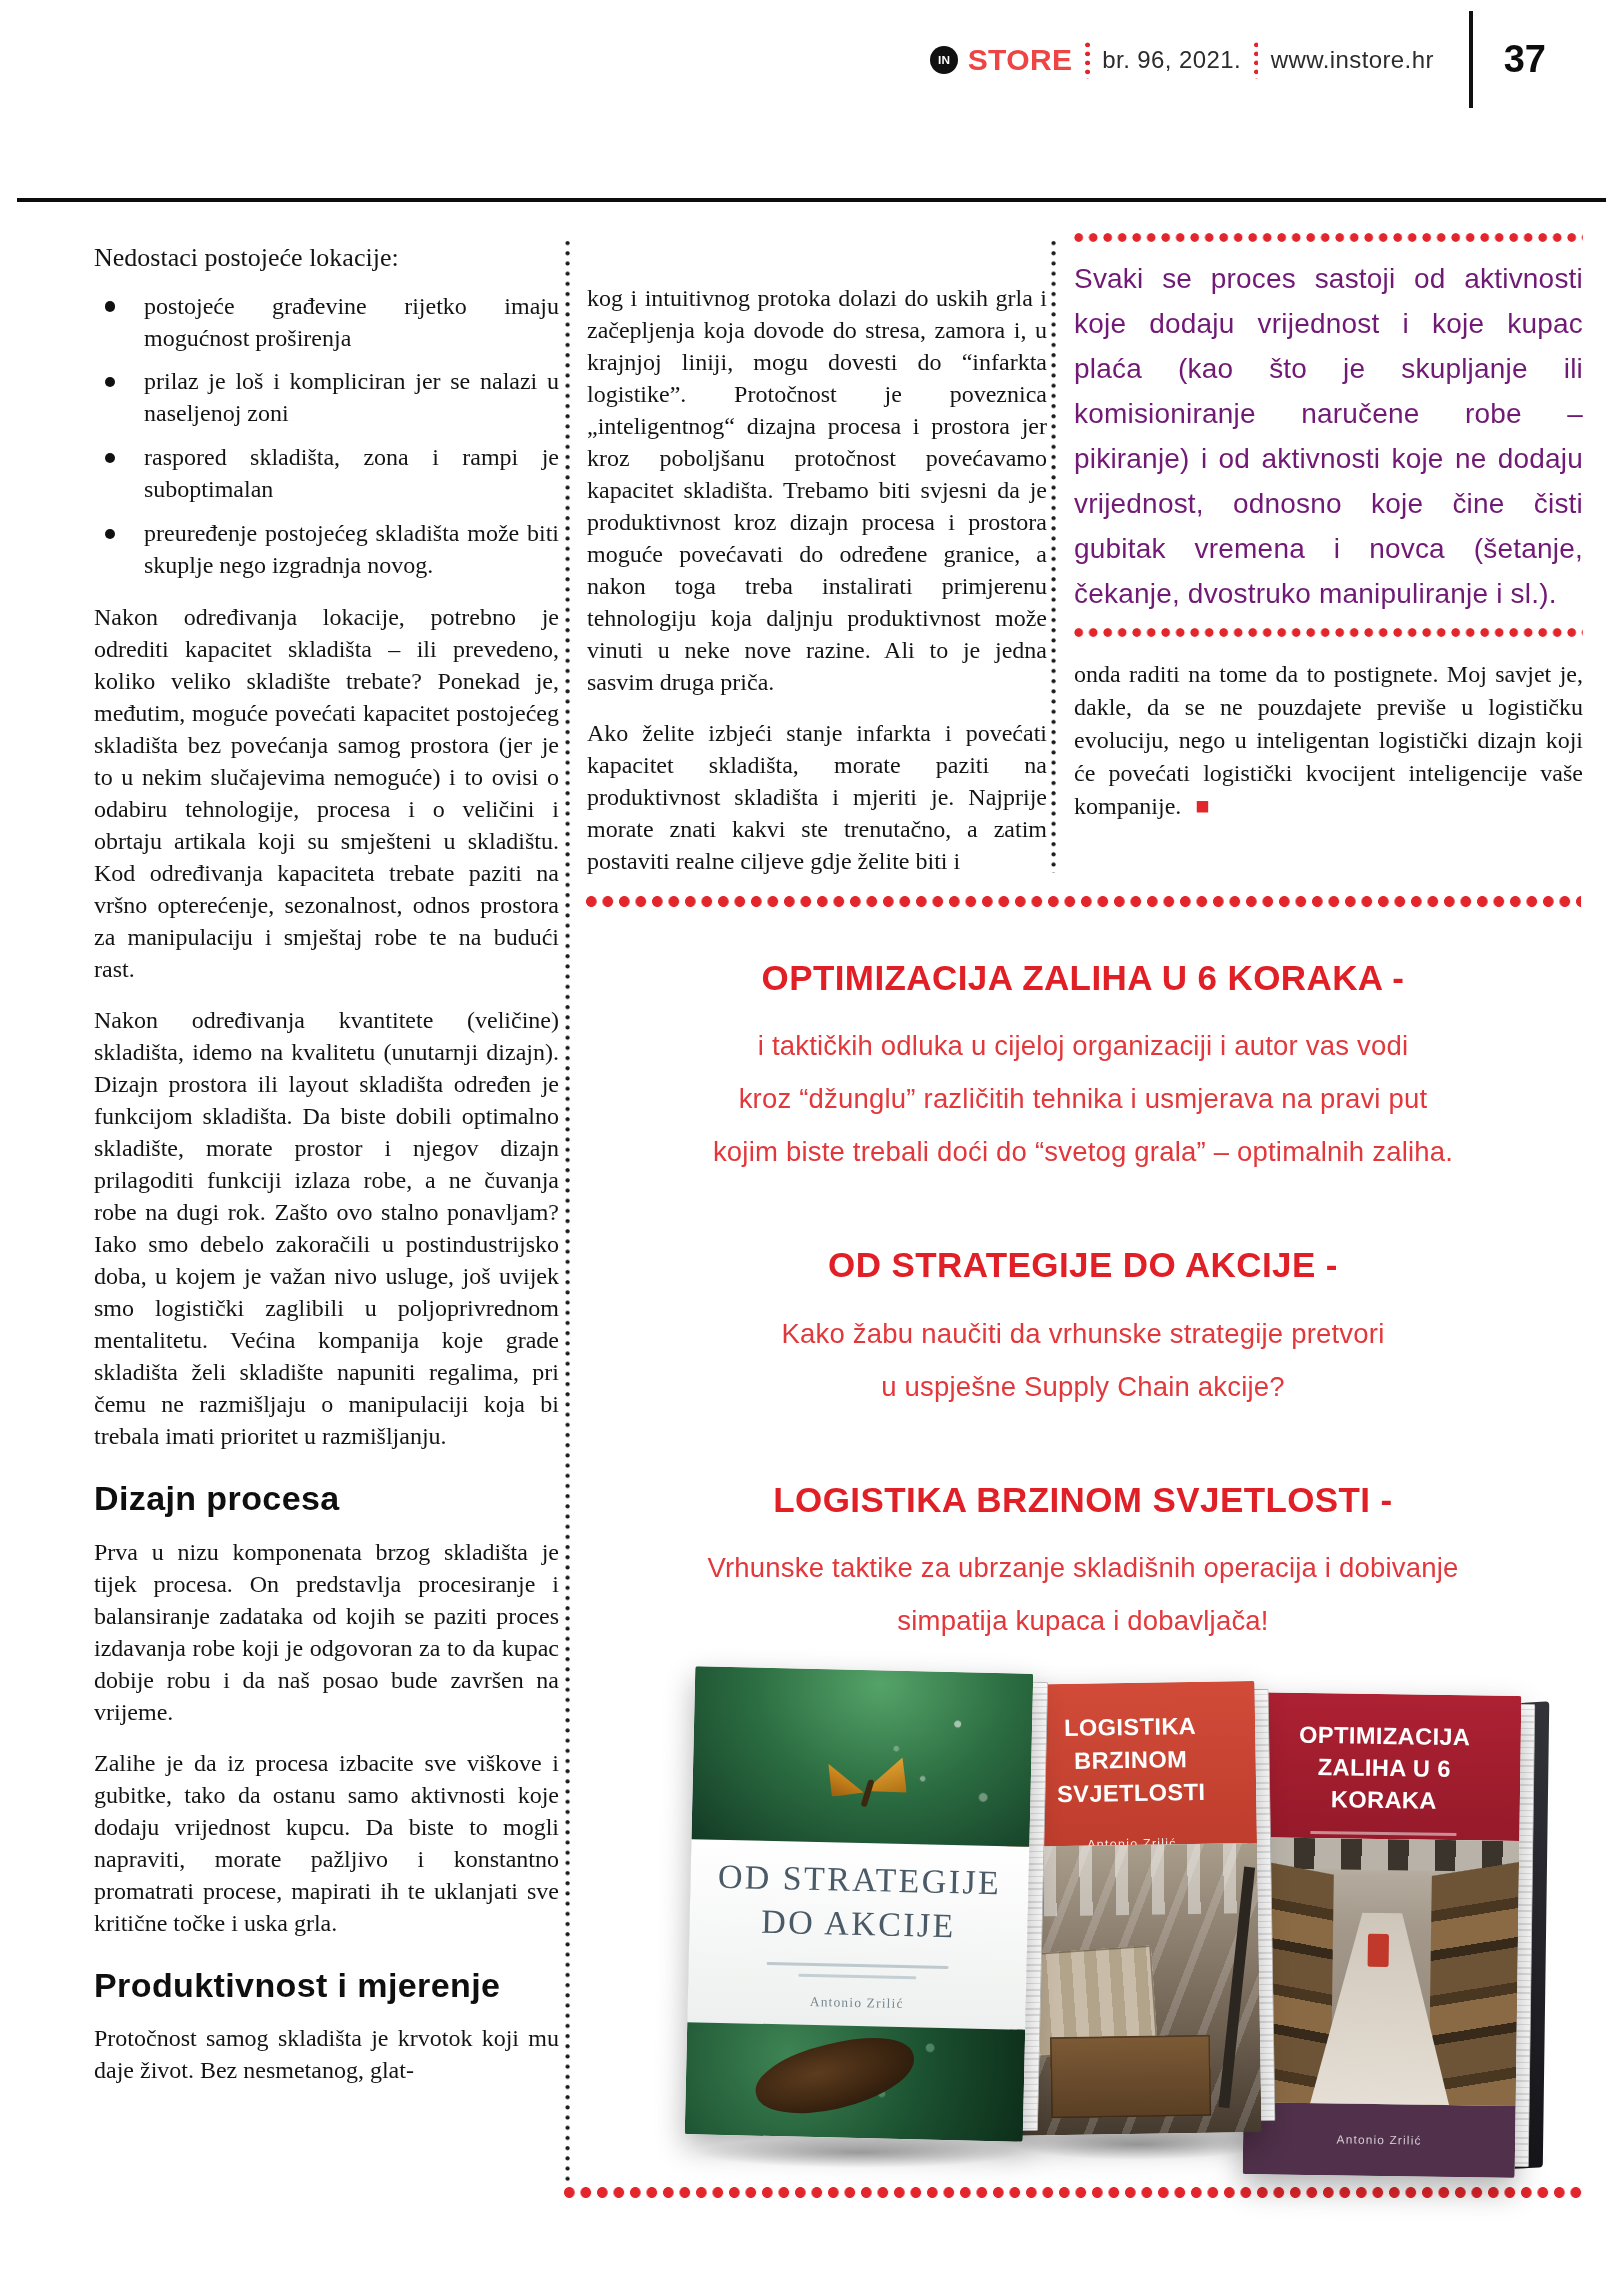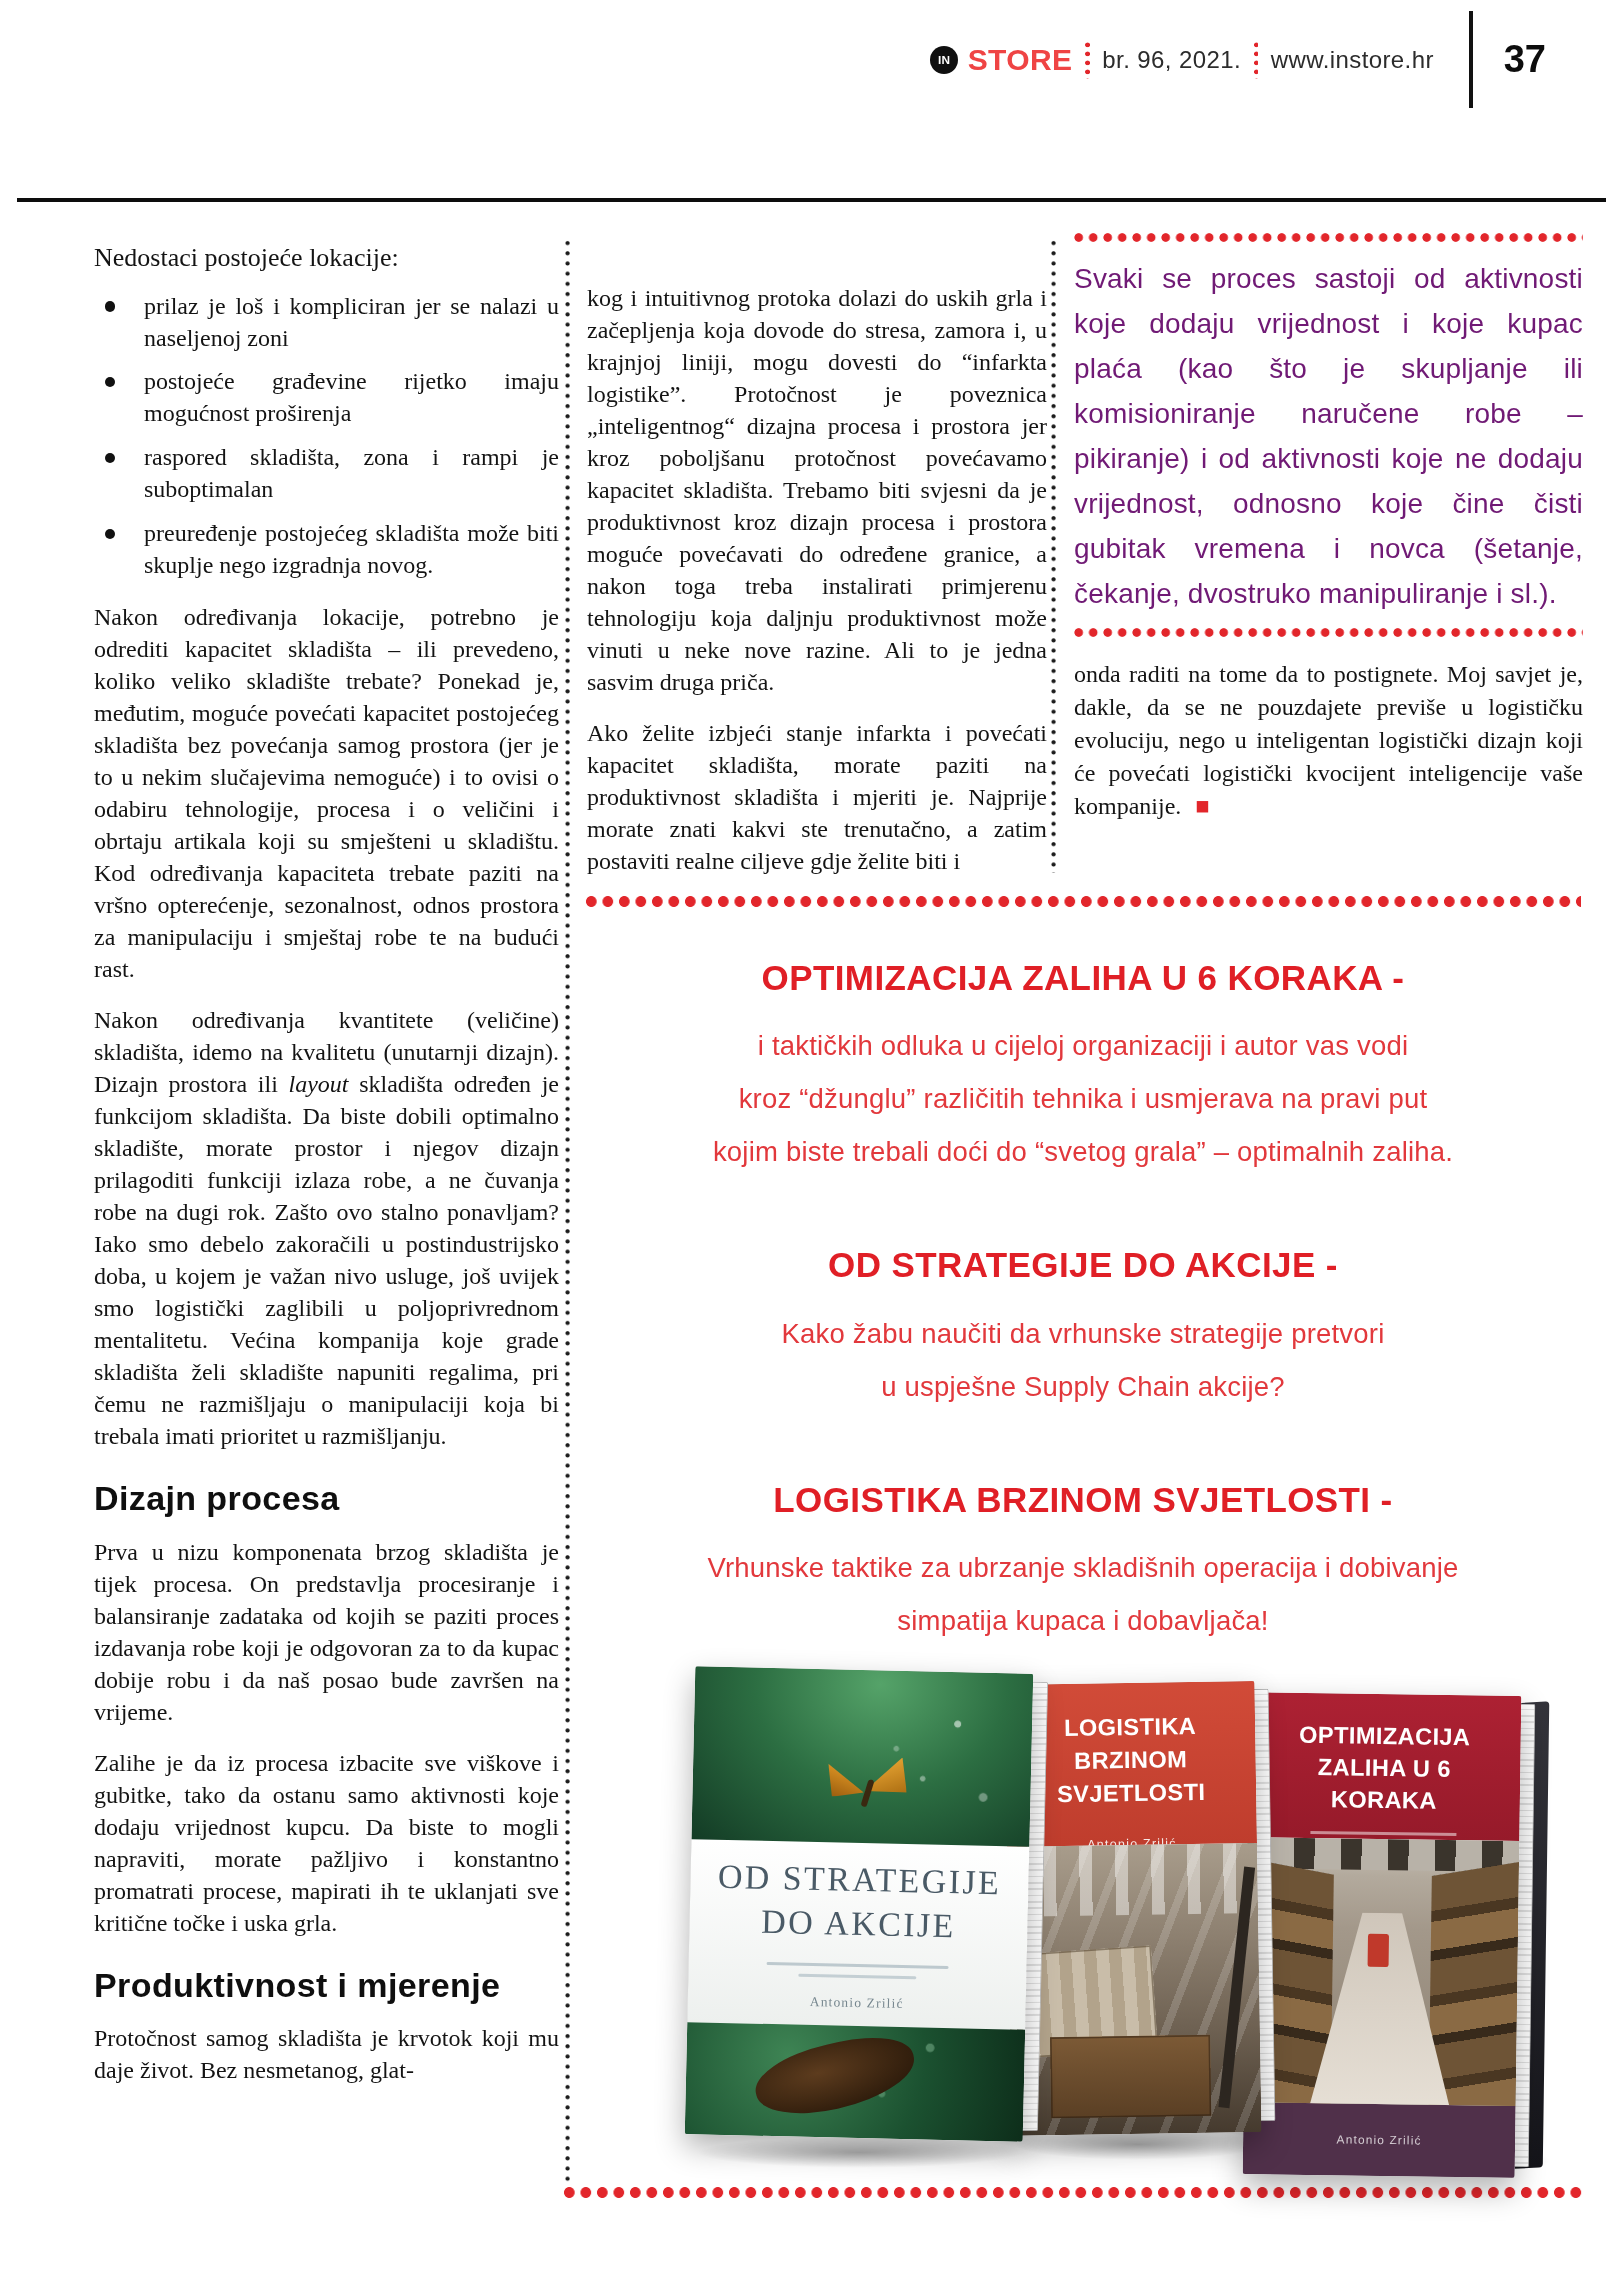--- a/index.html
+++ b/index.html
@@ -34,21 +34,21 @@
   .col-left{left:94px;width:465px;}
   .col-mid{left:587px;width:460px;margin-top:40px;}
   .col-right{left:1074px;width:509px;top:232px;text-align:justify;}
   .para{margin:0 0 19px 0;}
   .intro-heading{margin:0 0 15.7px 0;font-size:26px;}
   .bullets{list-style:none;margin:0 0 20.4px 0;padding:0;}
   .bullets li{position:relative;padding-left:50px;margin-bottom:11.8px;}
   .bullets li::before{content:"";position:absolute;left:11px;top:11.8px;width:10.2px;height:10.2px;border-radius:50%;background:#111;}
   .sans-heading{font:700 34px/1.15 "Liberation Sans",sans-serif;color:#0f0f0f;text-align:left;
     margin:27px 0 17.3px 0;letter-spacing:0.4px;}
-  .italic{font-style:italic;}
+  .italic{}
   .end-mark{color:#e2262b;font-size:23.6px;padding-left:14px;line-height:1;}
 
   
   .quote-text{font:400 28px/45px "Liberation Sans",sans-serif;color:#701a75;
     text-align:justify;margin:12.6px 0 11px 0;letter-spacing:0.2px;}
   .rc-para{margin-top:20.4px;font-size:24px;line-height:33px;}
 
   
   .promo{position:absolute;left:585px;top:957px;width:996px;text-align:center;
     font-family:"Liberation Sans",sans-serif;}
@@ -148,22 +148,22 @@
   <div class="page-num">37</div>
 </div>
 <div class="top-rule"></div>
 
 <div class="dot-v" style="left:565px;top:240px;height:1946px;"></div>
 <div class="dot-v" style="left:1051px;top:240px;height:633px;"></div>
 
 <div class="col col-left">
   <p class="intro-heading">Nedostaci postojeće lokacije:</p>
   <ul class="bullets">
+    <li>postojeće građevine rijetko imaju mogućnost proširenja</li>
     <li>prilaz je loš i kompliciran jer se nalazi u naseljenoj zoni</li>
-    <li>postojeće građevine rijetko imaju mogućnost proširenja</li>
     <li>raspored skladišta, zona i rampi je suboptimalan</li>
     <li>preuređenje postojećeg skladišta može biti skuplje nego izgradnja novog.</li>
   </ul>
   <p class="para">Nakon određivanja lokacije, potrebno je odrediti kapacitet skladišta – ili prevedeno, koliko veliko skladište trebate? Ponekad je, međutim, moguće povećati kapacitet postojećeg skladišta bez povećanja samog prostora (jer je to u nekim slučajevima nemoguće) i to ovisi o odabiru tehnologije, procesa i o veličini i obrtaju artikala koji su smješteni u skladištu. Kod određivanja kapaciteta trebate paziti na vršno opterećenje, sezonalnost, odnos prostora za manipulaciju i smještaj robe te na budući rast.</p>
   <p class="para"><span>Nakon određivanja kvantitete (veličine) skladišta, idemo na kvalitetu (unutarnji dizajn). Dizajn prostora ili </span><span class="italic">layout</span><span> skladišta određen je funkcijom skladišta. Da biste dobili optimalno skladište, morate prostor i njegov dizajn prilagoditi funkciji izlaza robe, a ne čuvanja robe na dugi rok. Zašto ovo stalno ponavljam? Iako smo debelo zakoračili u postindustrijsko doba, u kojem je važan nivo usluge, još uvijek smo logistički zaglibili u poljoprivrednom mentalitetu. Većina kompanija koje grade skladišta želi skladište napuniti regalima, pri čemu ne razmišljaju o manipulaciji koja bi trebala imati prioritet u razmišljanju.</span></p>
   <h2 class="sans-heading">Dizajn procesa</h2>
   <p class="para">Prva u nizu komponenata brzog skladišta je tijek procesa. On predstavlja procesiranje i balansiranje zadataka od kojih se paziti proces izdavanja robe koji je odgovoran za to da kupac dobije robu i da naš posao bude završen na vrijeme.</p>
   <p class="para">Zalihe je da iz procesa izbacite sve viškove i gubitke, tako da ostanu samo aktivnosti koje dodaju vrijednost kupcu. Da biste to mogli napraviti, morate pažljivo i konstantno promatrati procese, mapirati ih te uklanjati sve kritične točke i uska grla.</p>
   <h2 class="sans-heading">Produktivnost i mjerenje</h2>
   <p class="para">Protočnost samog skladišta je krvotok koji mu daje život. Bez nesmetanog, glat-</p>

